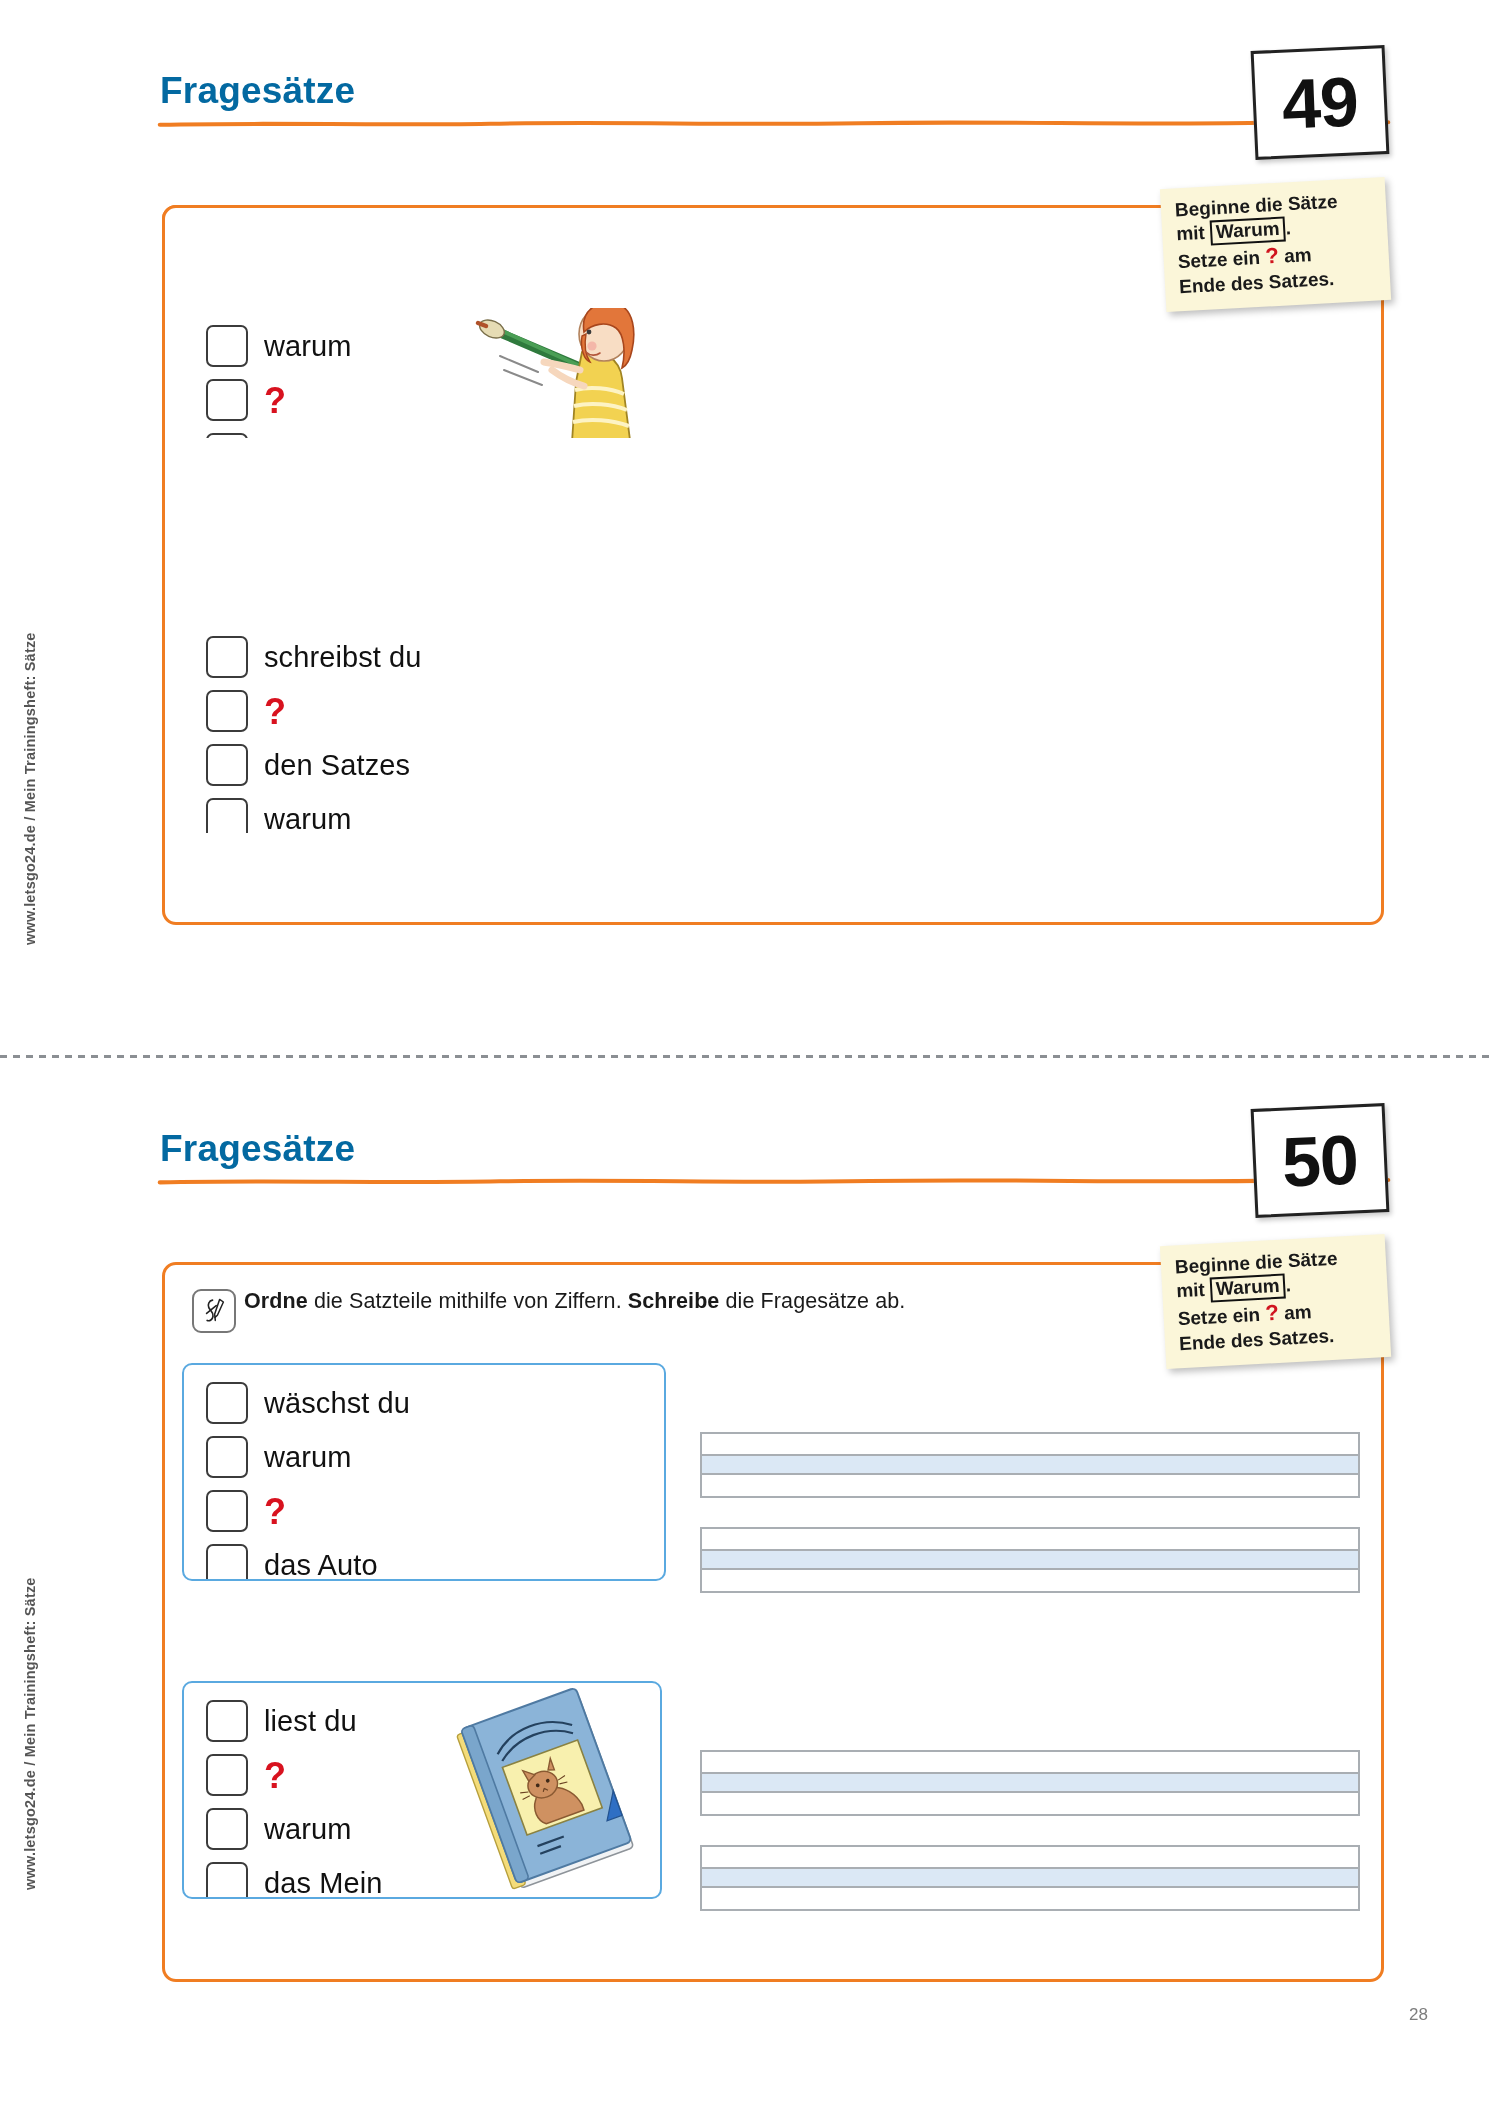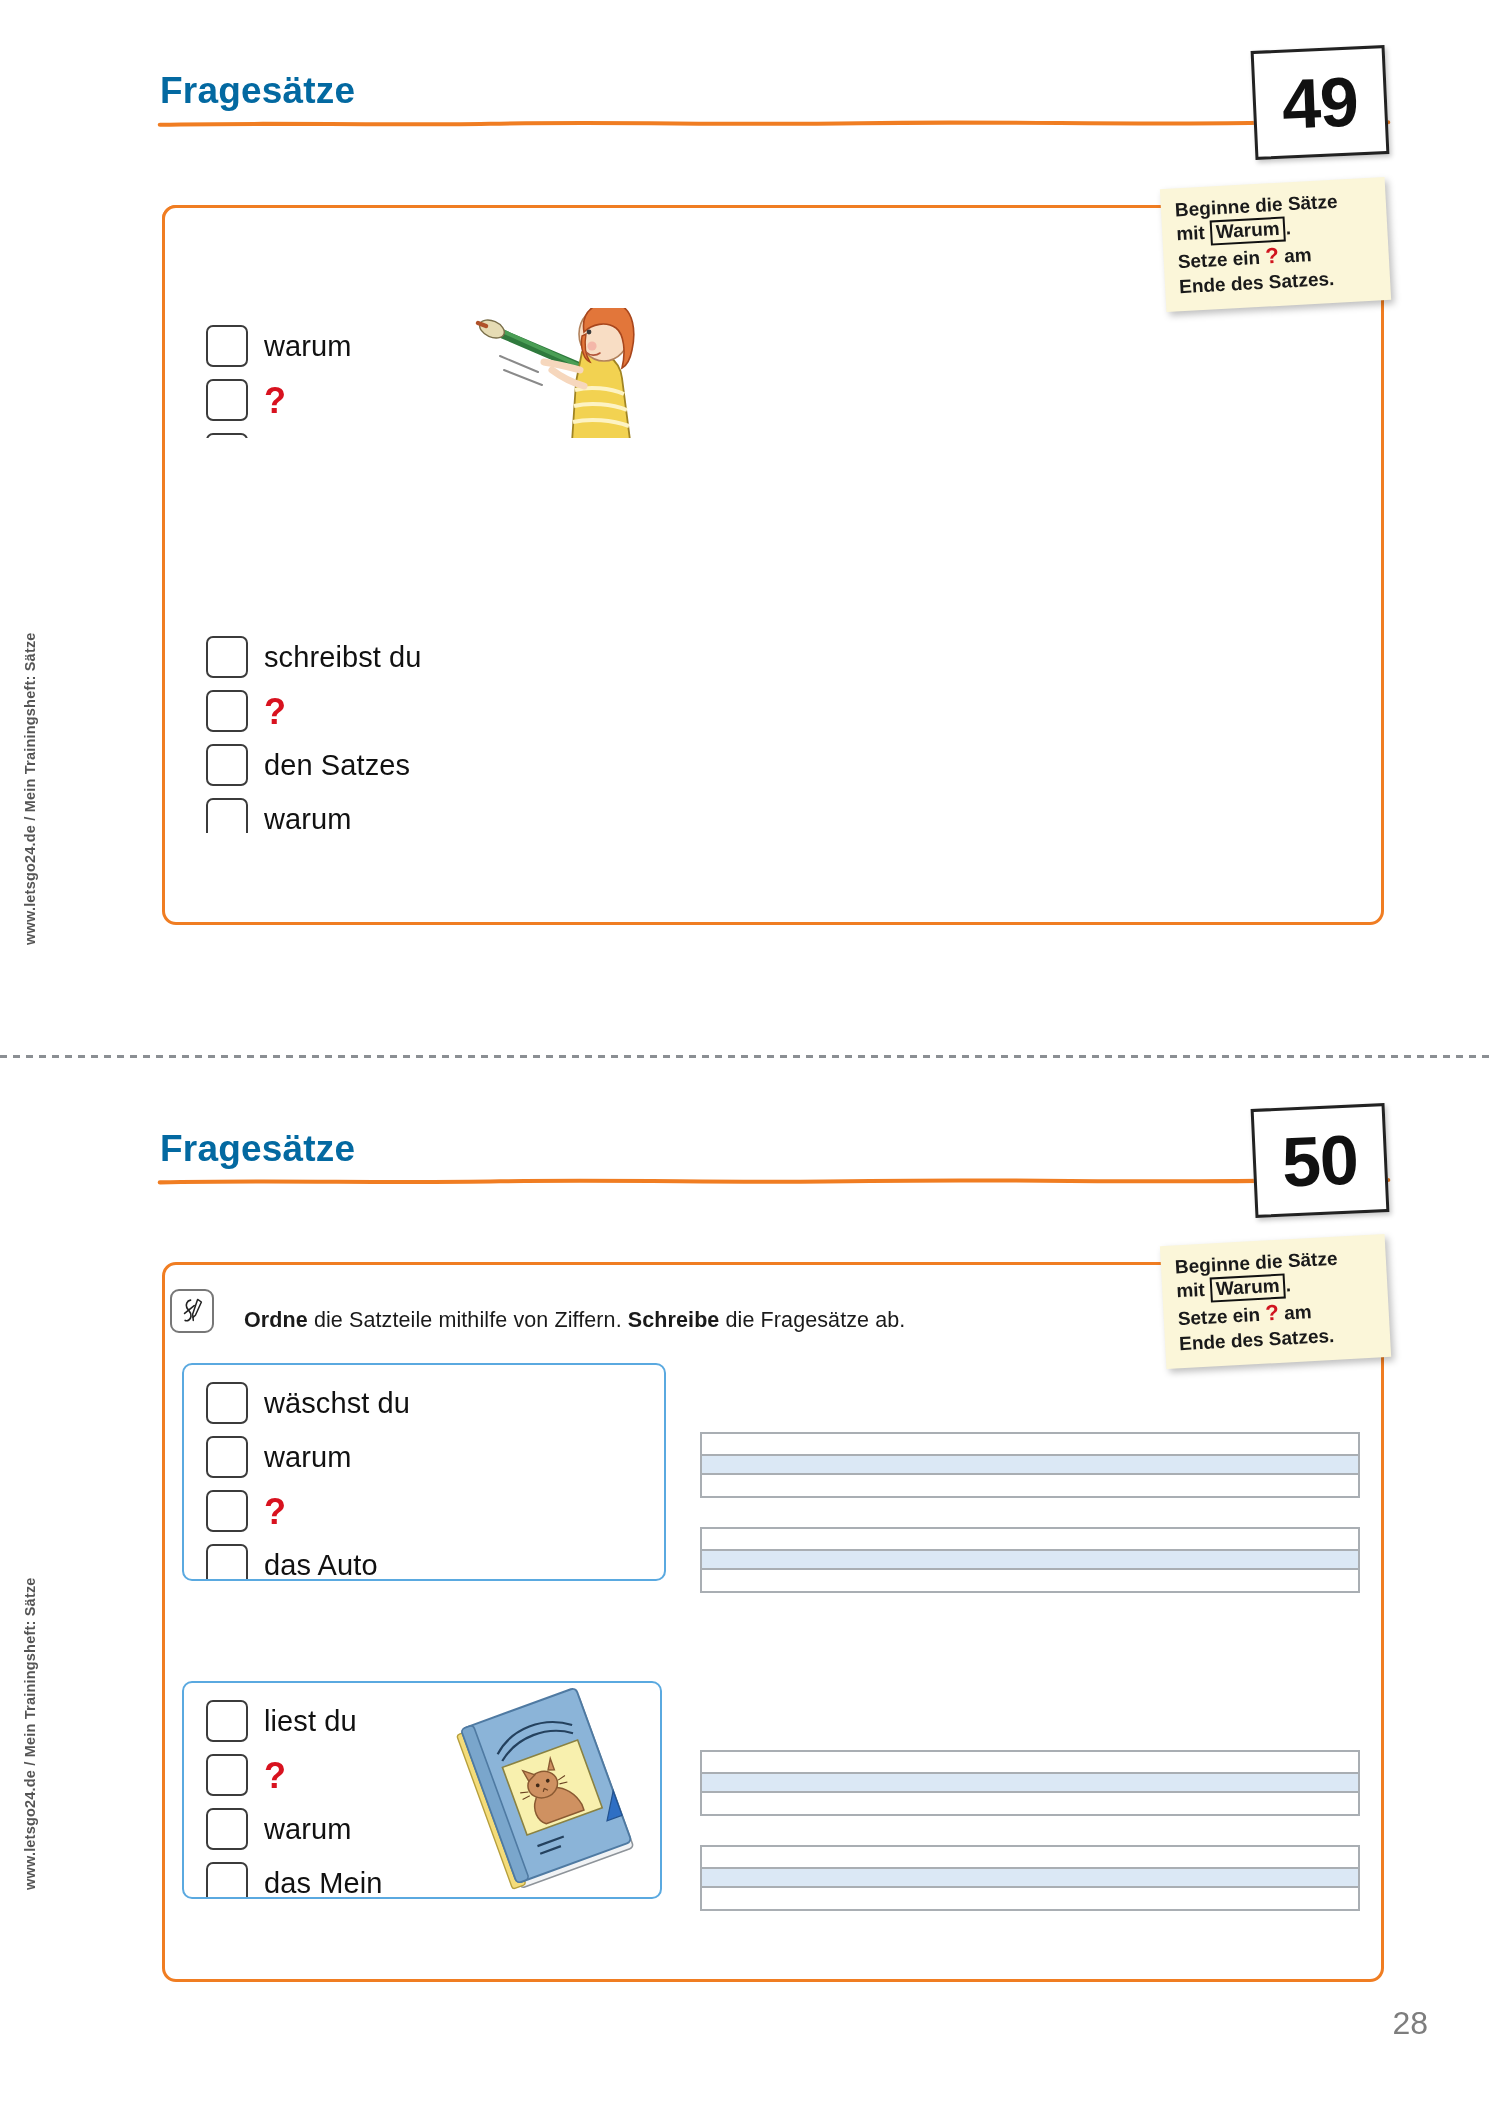--- a/index.html
+++ b/index.html
@@ -73,24 +73,24 @@
     width:1222px;
     border:3px solid #f07d22;
     border-radius:14px;
     box-sizing:border-box;
     background:#fff;
   }
 
   
   .instr{
     position:absolute;
-    left:170px;
+    left:192px;
     display:flex;
-    align-items:flex-end;
-    gap:30px;
+    align-items:flex-start;
+    gap:8px;
   }
   .instr-icon{
     width:44px;height:44px;
     border:2px solid #777;
     border-radius:9px;
     background:#fff;
     display:flex;align-items:center;justify-content:center;
     box-sizing:border-box;
     flex:none;
   }
@@ -192,21 +192,21 @@
     position:absolute;
     left:0;width:1490px;height:3px;
     background:repeating-linear-gradient(
       to right,#8b8f93 0 7px,transparent 7px 13px);
   }
 
   
   .page-no{
     position:absolute;
     right:62px;
-    font-size:32px;
+    font-size:17px;
     color:#7d7d7d;
     font-weight:400;
   }
 </style>
 </head>
 <body>
 
 <div class="page">
 
   <div class="side-credit" style="left:22px;top:945px;">www.letsgo24.de / Mein Trainingsheft: Sätze</div>

